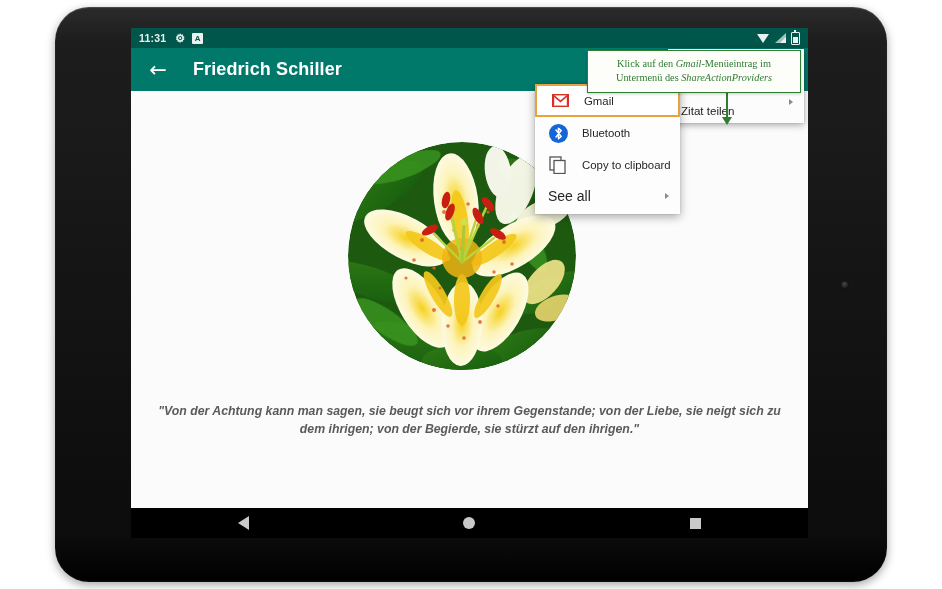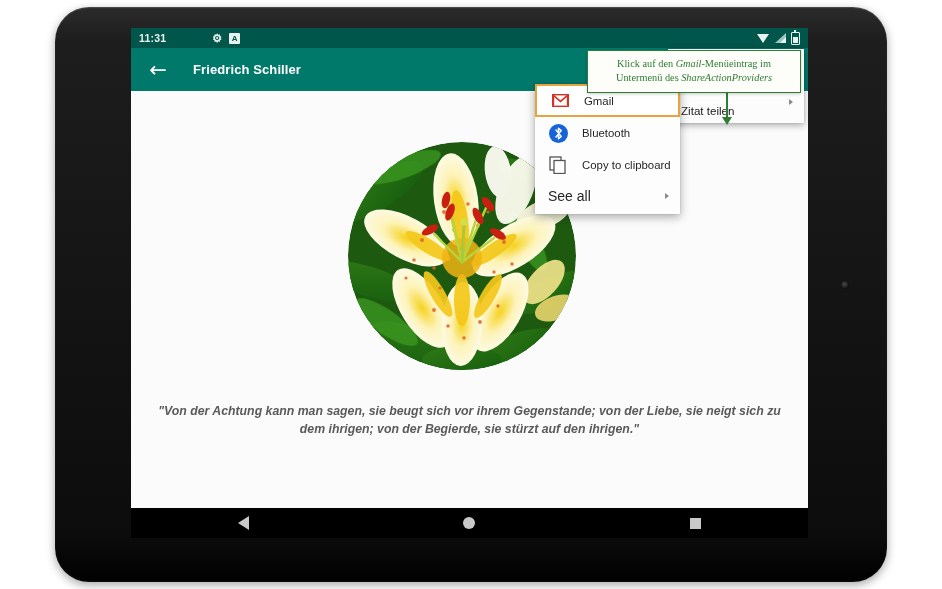--- a/index.html
+++ b/index.html
@@ -31,21 +31,21 @@
   #cam-right{left:841px;top:281px;width:8px;height:8px;}
   
   #screen{
     position:absolute;left:131px;top:28px;width:677px;height:510px;
     background:#fafafa;overflow:hidden;
   }
   
   #statusbar{
     height:20px;background:#00564a;color:#e8f2f0;
     display:flex;align-items:center;font-size:10.5px;font-weight:bold;
-    padding:0 8px;position:relative;gap:37px;
+    padding:0 8px;position:relative;
   }
   #status-time{letter-spacing:.2px;}
   .sb-icons-left{display:flex;align-items:center;gap:7px;margin-left:9px;}
   .sb-icons-right{display:flex;align-items:center;gap:5px;position:absolute;right:8px;top:0;height:20px;}
   .gear-glyph{font-size:11px;line-height:1;}
   .a-badge{
     display:inline-block;width:11px;height:11px;background:#e8f2f0;color:#00564a;
     font-size:8px;font-weight:bold;text-align:center;line-height:11px;border-radius:1px;
   }
   .wifi-ico{width:13px;height:10px;position:relative;}
@@ -67,21 +67,21 @@
   .batt-ico::before{content:"";position:absolute;left:1.6px;top:-2.6px;width:2.5px;height:1.6px;background:#e8f2f0;}
   .batt-ico::after{content:"";position:absolute;left:.7px;right:.7px;bottom:.7px;height:55%;background:#e8f2f0;}
   
   #toolbar{
     height:43px;background:#00796B;display:flex;align-items:center;padding-left:14px;position:relative;
   }
   #back-arrow{
     width:26px;height:26px;color:#fff;font-size:21px;line-height:26px;text-align:center;cursor:pointer;
     font-family:"DejaVu Sans",sans-serif;
   }
-  #toolbar-title{color:#fff;font-size:13px;font-weight:bold;margin-left:22px;letter-spacing:.1px;}
+  #toolbar-title{color:#fff;font-size:18px;font-weight:bold;margin-left:22px;letter-spacing:.1px;}
   
   #content{position:absolute;left:0;top:63px;right:0;bottom:0;background:#fbfbfb;}
   #photo{
     position:absolute;left:217px;top:51px;width:228px;height:228px;border-radius:50%;
     overflow:hidden;
   }
   #photo svg{display:block;}
   #quote{
     position:absolute;left:20px;right:20px;top:312px;
     text-align:center;font-size:12.3px;font-style:italic;font-weight:bold;

